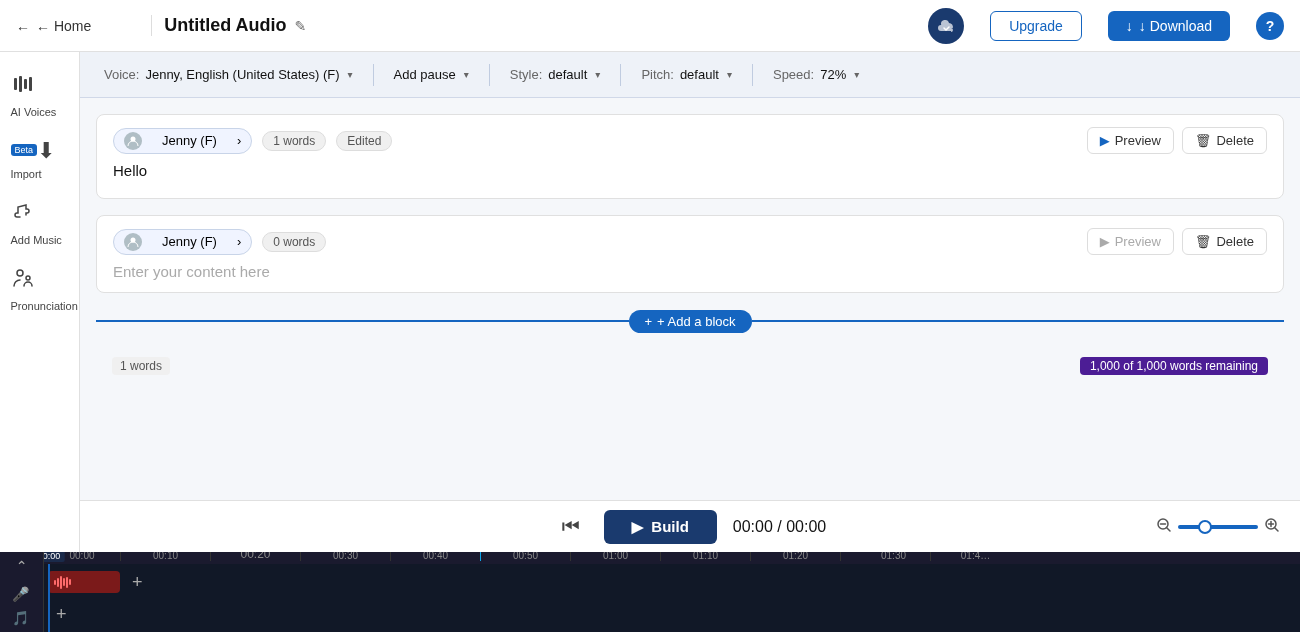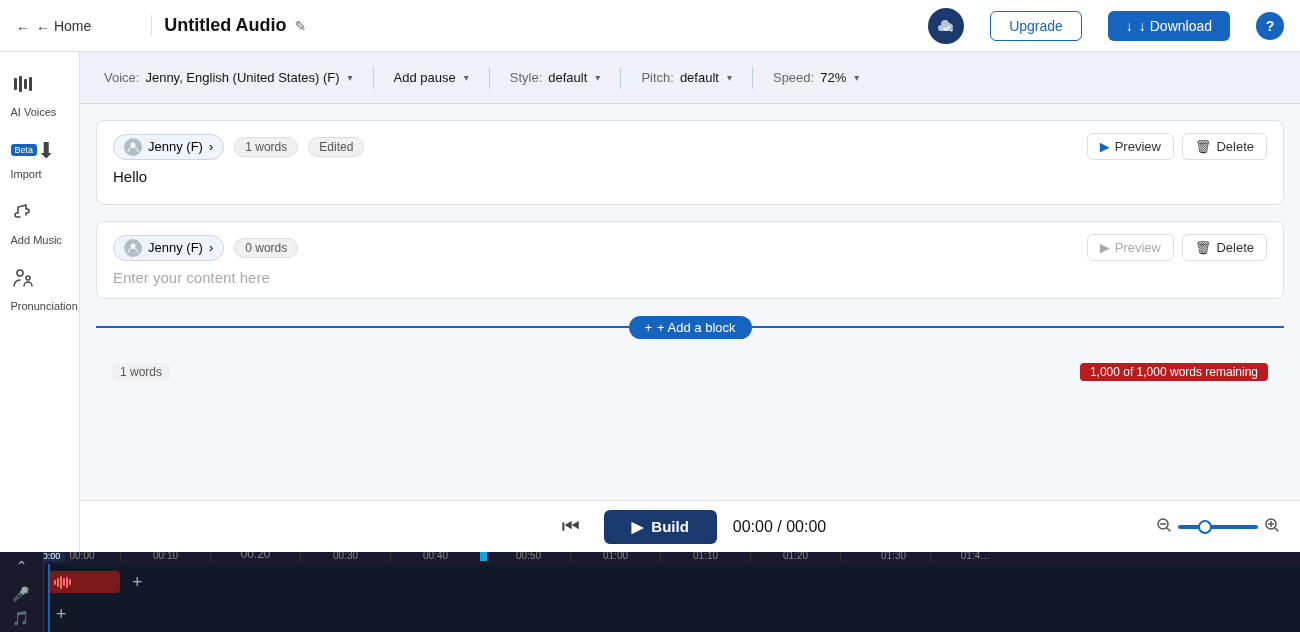--- a/index.html
+++ b/index.html
@@ -29,52 +29,52 @@
     .sidebar { width: 80px; background: #fff; border-right: 1px solid #e0e0e0; display: flex; flex-direction: column; align-items: center; padding-top: 12px; gap: 4px; flex-shrink: 0; }
     .sidebar-item { display: flex; flex-direction: column; align-items: flex-start; gap: 4px; padding: 8px 6px; border-radius: 8px; cursor: pointer; width: 70px; }
     .sidebar-item .icon { font-size: 22px; color: #444; }
     .sidebar-item .label { font-size: 11px; color: #444; text-align: center; }
     .beta-badge { background: #1565c0; color: #fff; font-size: 9px; border-radius: 3px; padding: 1px 4px; margin-bottom: 2px; }
 
     
     .content-area { flex: 1; display: flex; flex-direction: column; overflow: hidden; }
 
     
-    .toolbar { background: #eef2f8; border-bottom: 1px solid #d0d8e8; padding: 0 16px; height: 52px; display: flex; align-items: center; gap: 8px; flex-shrink: 0; position: relative; }
+    .toolbar { background: #eef2f8; border-bottom: 1px solid #d0d8e8; padding: 0 16px; height: 46px; display: flex; align-items: center; gap: 8px; flex-shrink: 0; position: relative; }
     .toolbar-item { display: flex; align-items: center; gap: 6px; font-size: 13px; color: #333; cursor: pointer; padding: 4px 8px; border-radius: 4px; }
     .toolbar-item .label { color: #666; }
     .toolbar-item .value { font-weight: 400; color: #111; }
     .toolbar-divider { width: 1px; height: 22px; background: #c0cce0; margin: 0 4px; }
     .chevron { font-size: 10px; color: #666; margin-left: 2px; }
 
     
     .editor-scroll { flex: 1; overflow-y: auto; padding: 16px; display: flex; flex-direction: column; gap: 16px; }
 
     
     .block { background: #fff; border: 1px solid #e0e0e0; border-radius: 8px; padding: 12px 16px; }
     .block-header { display: flex; align-items: center; gap: 10px; margin-bottom: 8px; }
-    .voice-chip { display: flex; align-items: center; gap: 6px; background: #f0f4ff; border: 1px solid #c8d4e8; border-radius: 20px; padding: 3px 10px; font-size: 13px; cursor: pointer; }
+    .voice-chip { display: flex; align-items: center; gap: 20px; background: #f0f4ff; border: 1px solid #c8d4e8; border-radius: 20px; padding: 3px 10px; font-size: 13px; cursor: pointer; }
     .voice-icon { width: 18px; height: 18px; background: #b0bec5; border-radius: 50%; display: flex; align-items: center; justify-content: center; font-size: 9px; color: #fff; }
     .word-count-badge { background: #f0f0f0; border: 1px solid #ddd; border-radius: 12px; padding: 2px 10px; font-size: 12px; color: #555; }
     .edited-badge { background: #f0f0f0; border: 1px solid #ddd; border-radius: 12px; padding: 2px 10px; font-size: 12px; color: #555; }
     .block-actions { margin-left: auto; display: flex; align-items: center; gap: 8px; }
     .btn-preview { display: flex; align-items: center; gap: 5px; border: 1px solid #ddd; background: #fff; border-radius: 6px; padding: 5px 12px; font-size: 13px; cursor: pointer; color: #333; }
     .btn-delete { display: flex; align-items: center; gap: 5px; border: 1px solid #ddd; background: #fff; border-radius: 6px; padding: 5px 12px; font-size: 13px; cursor: pointer; color: #333; }
     .block-content { font-size: 15px; color: #111; min-height: 24px; }
     .block-placeholder { font-size: 15px; color: #aaa; }
 
     
     .add-block-row { display: flex; align-items: center; gap: 0; position: relative; height: 24px; }
     .add-block-line { flex: 1; height: 2px; background: #1565c0; }
     .add-block-btn { background: #1565c0; color: #fff; border: none; border-radius: 20px; padding: 4px 16px; font-size: 13px; cursor: pointer; display: flex; align-items: center; gap: 5px; white-space: nowrap; }
 
     
     .editor-footer { padding: 8px 16px; display: flex; justify-content: space-between; align-items: center; }
     .words-info { background: #f0f0f0; border-radius: 4px; padding: 2px 8px; font-size: 12px; color: #555; }
-    .words-remaining { background: #b91c1c; color: #fff; border-radius: 4px; padding: 2px 10px; font-size: 12px; }
+    .words-remaining { background: #4c1d95; color: #fff; border-radius: 4px; padding: 2px 10px; font-size: 12px; }
 
     
     .player-bar { background: #fff; border-top: 1px solid #e0e0e0; height: 52px; display: flex; align-items: center; justify-content: center; gap: 16px; flex-shrink: 0; position: relative; }
     .player-btn-skip { background: none; border: none; font-size: 20px; cursor: pointer; color: #444; padding: 4px 8px; }
     .player-btn-build { background: #1a3a6e; color: #fff; border: none; border-radius: 6px; padding: 8px 28px; font-size: 15px; font-weight: 600; cursor: pointer; display: flex; align-items: center; gap: 8px; }
     .player-time { font-size: 16px; font-weight: 500; color: #111; }
     .zoom-controls { position: absolute; right: 20px; display: flex; align-items: center; gap: 6px; }
     .zoom-btn { background: none; border: none; font-size: 16px; cursor: pointer; color: #444; }
     .zoom-slider { width: 80px; height: 4px; background: #1565c0; border-radius: 2px; appearance: none; cursor: pointer; }
     .zoom-slider::-webkit-slider-thumb { appearance: none; width: 14px; height: 14px; background: #fff; border: 2px solid #1565c0; border-radius: 50%; }
@@ -322,21 +322,21 @@
   <div class="timeline-main">
 
     <div class="timeline-ruler">
       <div style="display:flex; width:100%; padding-left: 0; overflow:hidden;">
         <div style="display:flex; align-items:flex-end;">
           <span style="font-size:10px;color:#888;min-width:76px;text-align:center;">00:00</span>
           <span style="font-size:10px;color:#888;min-width:90px;text-align:center;border-left:1px solid #333;">00:10</span>
           <span style="font-size:12px;color:#888;min-width:90px;text-align:center;border-left:1px solid #333;">00:20</span>
           <span style="font-size:10px;color:#888;min-width:90px;text-align:center;border-left:1px solid #333;">00:30</span>
           <span style="font-size:10px;color:#888;min-width:90px;text-align:center;border-left:1px solid #333;">00:40</span>
-          <span style="font-size:10px;color:#888;min-width:90px;text-align:center;border-left:7px solid #0ea5e9;">00:50</span>
+          <span style="font-size:10px;color:#888;min-width:90px;text-align:center;border-left:1px solid #0ea5e9;">00:50</span>
           <span style="font-size:10px;color:#888;min-width:90px;text-align:center;border-left:1px solid #333;">01:00</span>
           <span style="font-size:10px;color:#888;min-width:90px;text-align:center;border-left:1px solid #333;">01:10</span>
           <span style="font-size:10px;color:#888;min-width:90px;text-align:center;border-left:1px solid #333;">01:20</span>
           <span style="font-size:10px;color:#888;min-width:90px;text-align:center;border-left:1px solid #333;padding-left:16px;">01:30</span>
           <span style="font-size:10px;color:#888;min-width:90px;text-align:center;border-left:1px solid #333;">01:4…</span>
         </div>
       </div>
     </div>
 
     <div class="timeline-tracks" style="position:relative;">

